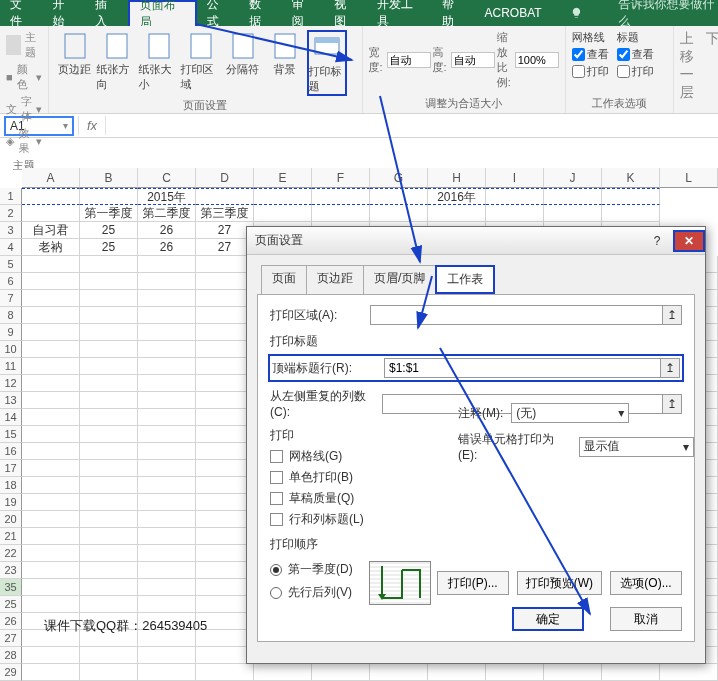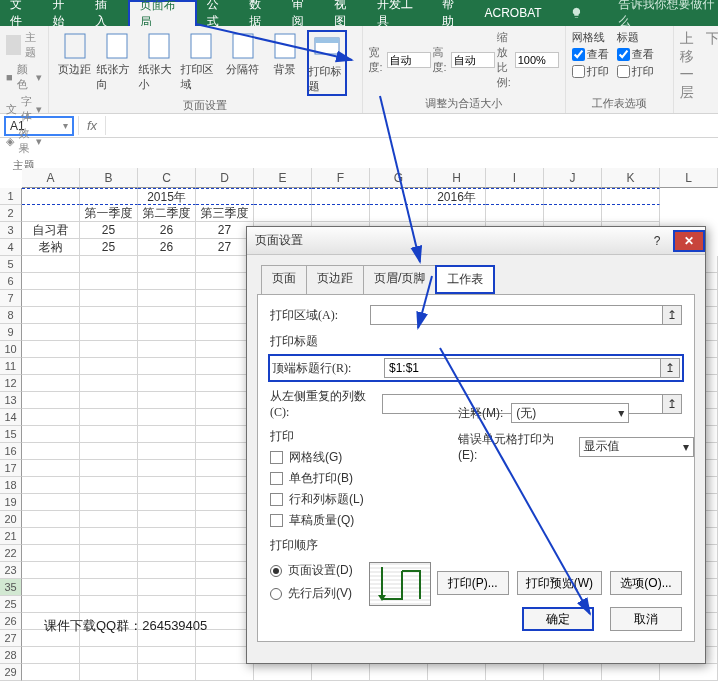--- a/index.html
+++ b/index.html
@@ -64,41 +64,41 @@
   .dlg-ctl { width:32px; height:22px; display:flex; align-items:center; justify-content:center; cursor:pointer; }
   .dlg-close { background:#c8443c; color:#fff; border:2px solid #1740c6; font-weight:bold; }
 
   .dialog-tabs { display:flex; margin:10px 10px 0 14px; gap:0; }
   .dlg-tab { padding:4px 10px; font-size:12px; background:#f0f0f0; border:1px solid #aaa; border-bottom:none; border-right:none; cursor:pointer; }
   .dlg-tab:last-child { border-right:1px solid #aaa; }
   .dlg-tab.active { background:#fff; border:2px solid #1740c6; }
 
   .dialog-body { background:#fff; margin:0 10px 10px 10px; border:1px solid #aaa; padding:10px 12px 12px 12px; height:348px; position:relative; }
   .fld-row { display:flex; align-items:center; margin-bottom:6px; font-size:12px; }
-  .fld-label { width:100px; color:#333;font-family:Liberation Serif, serif; }
+  .fld-label { width:100px; color:#333; }
   .fld-input { flex:1; height:20px; border:1px solid #999; padding:0 4px; font-size:12px; background:#fff; }
   .fld-btn { width:20px; height:20px; border:1px solid #999; background:#eee; display:flex; align-items:center; justify-content:center; margin-left:-1px; cursor:pointer; }
   .row-highlight { border:2px solid #1740c6; padding:2px; margin:2px -2px 6px -2px; }
 
   .section-title { font-size:12px; margin:8px 0 4px 0; }
   .chk { display:flex; align-items:center; gap:6px; font-size:12px; margin-bottom:4px; }
   .checkbox { width:13px; height:13px; border:1px solid #888; background:#fff; }
   .right-col { position:absolute; left:200px; top:108px; font-size:12px; }
   .right-col .rc-row { display:flex; align-items:center; gap:8px; margin-bottom:8px; }
   .rc-select { width:118px; height:20px; border:1px solid #999; background:#fff; display:flex; align-items:center; justify-content:space-between; padding:0 4px; }
 
   .order { margin-top:8px; display:flex; gap:16px; align-items:flex-start; }
   .radios { display:flex; flex-direction:column; gap:6px; }
   .radio-row { display:flex; align-items:center; gap:6px; font-size:12px; }
   .radio { width:12px; height:12px; border:1px solid #666; border-radius:50%; display:flex; align-items:center; justify-content:center; }
   .radio.on::after { content:''; width:6px; height:6px; background:#333; border-radius:50%; }
   .order-preview { width:62px; height:44px; border:1px solid #888; background:repeating-linear-gradient(#eee,#eee 2px,#fff 2px,#fff 4px); position:relative; }
 
   .btn-row { position:absolute; right:12px; bottom:46px; display:flex; gap:8px; }
-  .btn-row2 { position:absolute; right:12px; bottom:10px; display:flex; gap:16px; }
+  .btn-row2 { position:absolute; right:12px; bottom:10px; display:flex; gap:26px; }
   .dlg-btn { min-width:72px; height:24px; background:#f5f5f5; border:1px solid #999; font-size:12px; cursor:pointer; padding:0 8px; }
   .dlg-btn.highlight { border:2px solid #1740c6; }
 
   
   svg.overlay { position:absolute; top:0; left:0; pointer-events:none; }
 </style>
 </head>
 <body>
 
 <div class="ribbon-tabs">
@@ -743,25 +743,25 @@
     <div class="chk">
         <div class="checkbox"></div>
         <span>网格线(G)</span>
       </div>
     <div class="chk">
         <div class="checkbox"></div>
         <span>单色打印(B)</span>
       </div>
     <div class="chk">
         <div class="checkbox"></div>
-        <span>行和列标题(L)</span>
+        <span>草稿质量(Q)</span>
       </div>
     <div class="chk">
         <div class="checkbox"></div>
-        <span>草稿质量(Q)</span>
+        <span>行和列标题(L)</span>
       </div>
 
     <div class="right-col">
       <div class="rc-row">
         <span>注释(M):</span>
         <div class="rc-select">
             <span>(无)</span>
             <span>▾</span>
           </div>
       </div>
@@ -772,21 +772,21 @@
             <span>▾</span>
           </div>
       </div>
     </div>
 
     <div class="section-title">打印顺序</div>
     <div class="order">
       <div class="radios">
         <div class="radio-row">
             <div class="radio on"></div>
-            <span>页面设置(D)</span>
+            <span>第一季度(D)</span>
           </div>
         <div class="radio-row">
             <div class="radio"></div>
             <span>先行后列(V)</span>
           </div>
       </div>
       <div class="order-preview">
         <svg width="62" height="44">
             <path d="M12 4 v32 M12 36 h20 v-28 M32 8 h18 v28" stroke="#1a6b1a" stroke-width="2" fill="none"></path>
             <path d="M8 32 l4 6 4-6 z" fill="#1a6b1a"></path>

